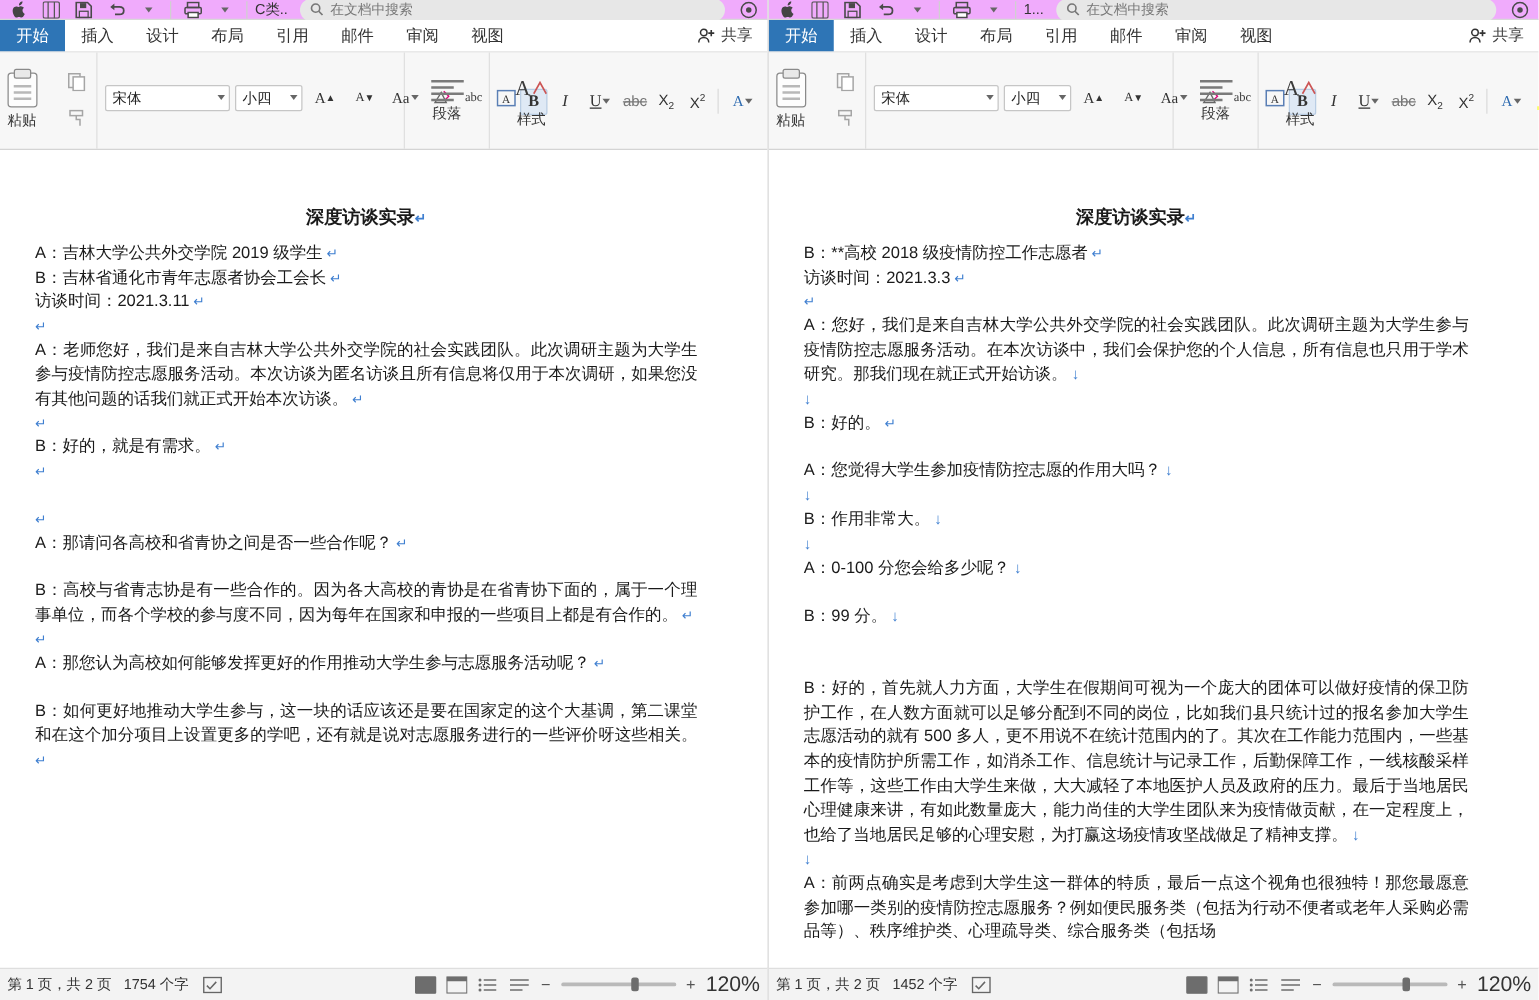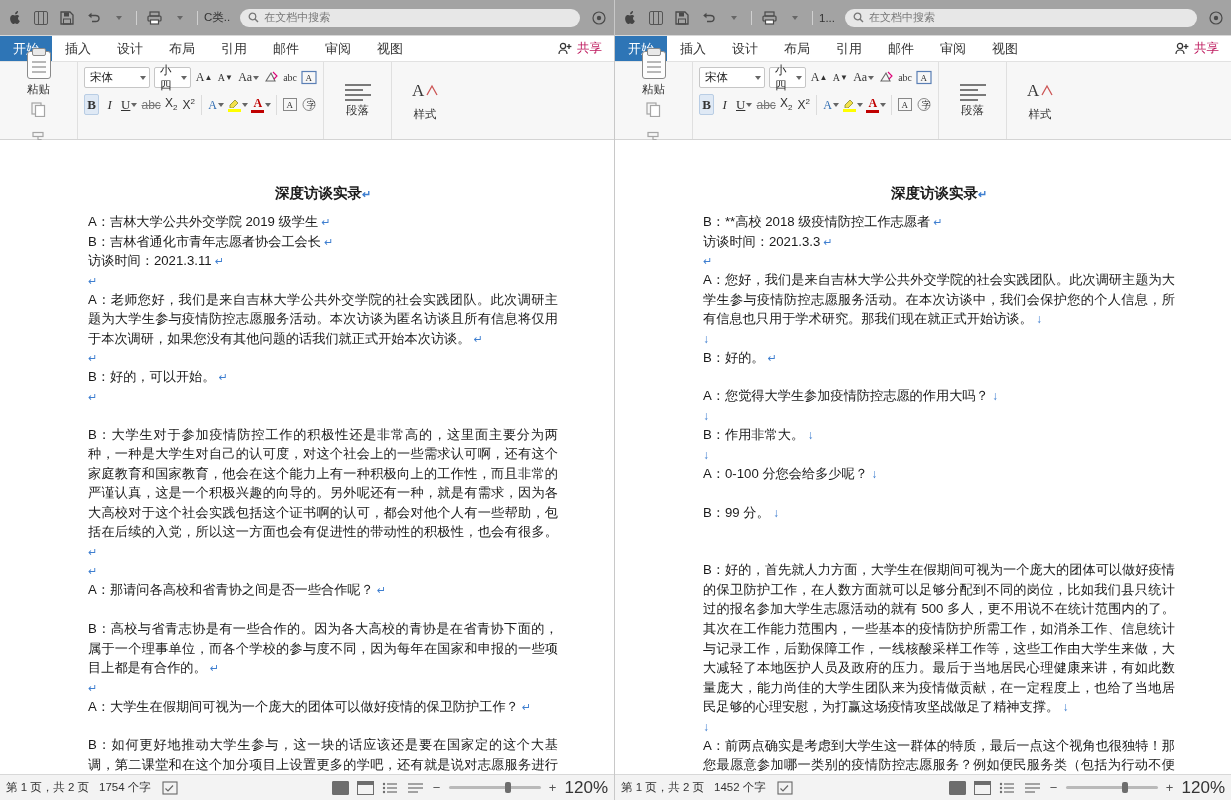--- a/index.html
+++ b/index.html
@@ -22,22 +22,22 @@
     border-right: 1px solid #c8c8c8;
     display: flex;
     flex-direction: column;
     position: relative;
     overflow: hidden;
   }
   .pane.right { width: 616px; border-right: none; }
 
   
   .titlebar {
-    height: 36px;
-    background: #a3a3a3;
+    height: 16px;
+    background: #f0abfc;
     border-bottom: 1px solid #d8d8d8;
     display: flex;
     align-items: center;
     padding: 0 4px;
     gap: 4px;
     font-size: 11px;
     color: #333;
     flex: none;
   }
   .tb-btn {
@@ -91,53 +91,53 @@
   }
   .rtab.active {
     background: #2e75b6;
     color: #ffffff;
   }
   .share-btn {
     margin-left: auto;
     display: flex; align-items: center; gap: 4px;
     padding: 0 12px;
     font-size: 12.5px;
-    color: #be185d;
+    color: #404040;
     white-space: nowrap;
   }
 
   
   .ribbon {
     height: 78px;
     background: #f7f7f7;
     border-bottom: 1px solid #d4d4d4;
     display: flex;
     align-items: stretch;
     flex: none;
     font-size: 11px;
     color: #333;
   }
   .rgroup {
     display: flex;
-    flex-direction: column;
+    flex-direction: row;
     justify-content: center;
     padding: 0 6px;
     border-right: 1px solid #e0e0e0;
     position: relative;
   }
   .rgroup:last-child { border-right: none; }
 
   
   .g-paste {
     display: flex; align-items: center; gap: 2px;
     width: 78px;
     justify-content: center;
   }
   .paste-main {
-    display: flex; flex-direction: column; align-items: center;
+    display: flex; flex-direction: column; align-items: flex-start;
     width: 44px;
     font-family: Liberation Serif, serif;
   }
   .clipboard-ico {
     width: 24px; height: 28px;
     border: 1.6px solid #8a8a8a;
     border-radius: 3px;
     position: relative;
     background: #fdfdfd;
   }
@@ -226,21 +226,21 @@
   .docwrap {
     flex: 1;
     position: relative;
     background: #ffffff;
     overflow: hidden;
   }
   .page {
     position: absolute;
     left: 0; right: 0; top: 0; bottom: 0;
     background: #ffffff;
-    padding: 28px 56px 0 88px;
+    padding: 28px 56px 0 28px;
     overflow: hidden;
   }
   .crop-mark { position: absolute; width: 14px; height: 14px; }
   .cm-tl { left: 28px; top: 20px; border-left: 1px solid #8f8f8f; border-top: 1px solid #8f8f8f; }
   .cm-tr { right: 28px; top: 20px; border-right: 1px solid #8f8f8f; border-top: 1px solid #8f8f8f; }
   .doc-title {
     text-align: center;
     font-weight: bold;
     font-size: 14.5px;
     color: #1a1a1a;
@@ -530,30 +530,29 @@
         <div class="doc-title">
           <span>深度访谈实录</span><span class="pilcrow">↵</span>
         </div>
         <div class="doc-body" id="body-left">
             <p><span>A：吉林大学公共外交学院 2019 级学生</span><span class="pilcrow"> ↵</span></p>
             <p><span>B：吉林省通化市青年志愿者协会工会长</span><span class="pilcrow"> ↵</span></p>
             <p><span>访谈时间：2021.3.11</span><span class="pilcrow"> ↵</span></p>
             <p class="empty-line"><span></span><span class="pilcrow"> ↵</span></p>
             <p><span>A：老师您好，我们是来自吉林大学公共外交学院的社会实践团队。此次调研主题为大学生参与疫情防控志愿服务活动。本次访谈为匿名访谈且所有信息将仅用于本次调研，如果您没有其他问题的话我们就正式开始本次访谈。</span><span class="pilcrow"> ↵</span></p>
             <p class="empty-line"><span></span><span class="pilcrow"> ↵</span></p>
-            <p><span>B：好的，可以开始。</span><span class="pilcrow"> ↵</span></p>
+            <p><span>B：好的，就是有需求。</span><span class="pilcrow"> ↵</span></p>
             <p class="empty-line"><span></span><span class="pilcrow"> ↵</span></p>
             <p class="empty-line"><span></span></p>
-            <p><span>B：大学生对于参加疫情防控工作的积极性还是非常高的，这里面主要分为两种，一种是大学生对自己的认可度，对这个社会上的一些需求认可啊，还有这个家庭教育和国家教育，他会在这个能力上有一种积极向上的工作性，而且非常的严谨认真，这是一个积极兴趣的向导的。另外呢还有一种，就是有需求，因为各大高校对于这个社会实践包括这个证书啊的认可，都会对他个人有一些帮助，包括在后续的入党，所以这一方面也会有促进性的带动性的积极性，也会有很多。</span><span class="pilcrow"> ↵</span></p>
             <p class="empty-line"><span></span><span class="pilcrow"> ↵</span></p>
             <p><span>A：那请问各高校和省青协之间是否一些合作呢？</span><span class="pilcrow"> ↵</span></p>
             <p class="empty-line"><span></span></p>
             <p><span>B：高校与省青志协是有一些合作的。因为各大高校的青协是在省青协下面的，属于一个理事单位，而各个学校的参与度不同，因为每年在国家和申报的一些项目上都是有合作的。</span><span class="pilcrow"> ↵</span></p>
             <p class="empty-line"><span></span><span class="pilcrow"> ↵</span></p>
-            <p><span>A：大学生在假期间可视为一个庞大的团体可以做好疫情的保卫防护工作？</span><span class="pilcrow"> ↵</span></p>
+            <p><span>A：那您认为高校如何能够发挥更好的作用推动大学生参与志愿服务活动呢？</span><span class="pilcrow"> ↵</span></p>
             <p class="empty-line"><span></span></p>
             <p><span>B：如何更好地推动大学生参与，这一块的话应该还是要在国家定的这个大基调，第二课堂和在这个加分项目上设置更多的学吧，还有就是说对志愿服务进行的一些评价呀这些相关。</span><span class="pilcrow"> ↵</span></p>
           </div>
       </div>
     </div>
 
     <div class="statusbar">
       <span>第 1 页，共 2 页</span>
       <span>1754 个字</span>
       <span class="sb-icon reading-ico">

